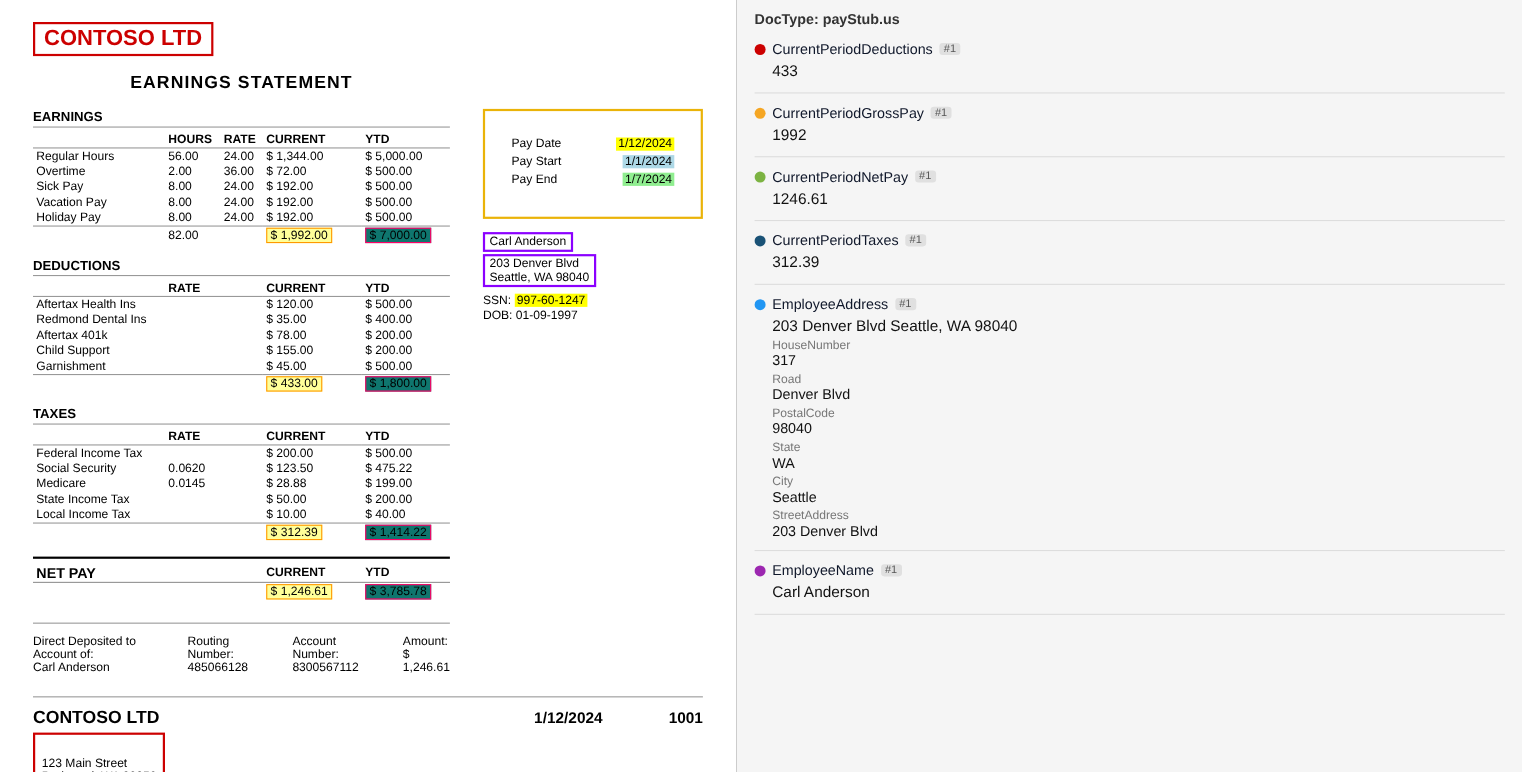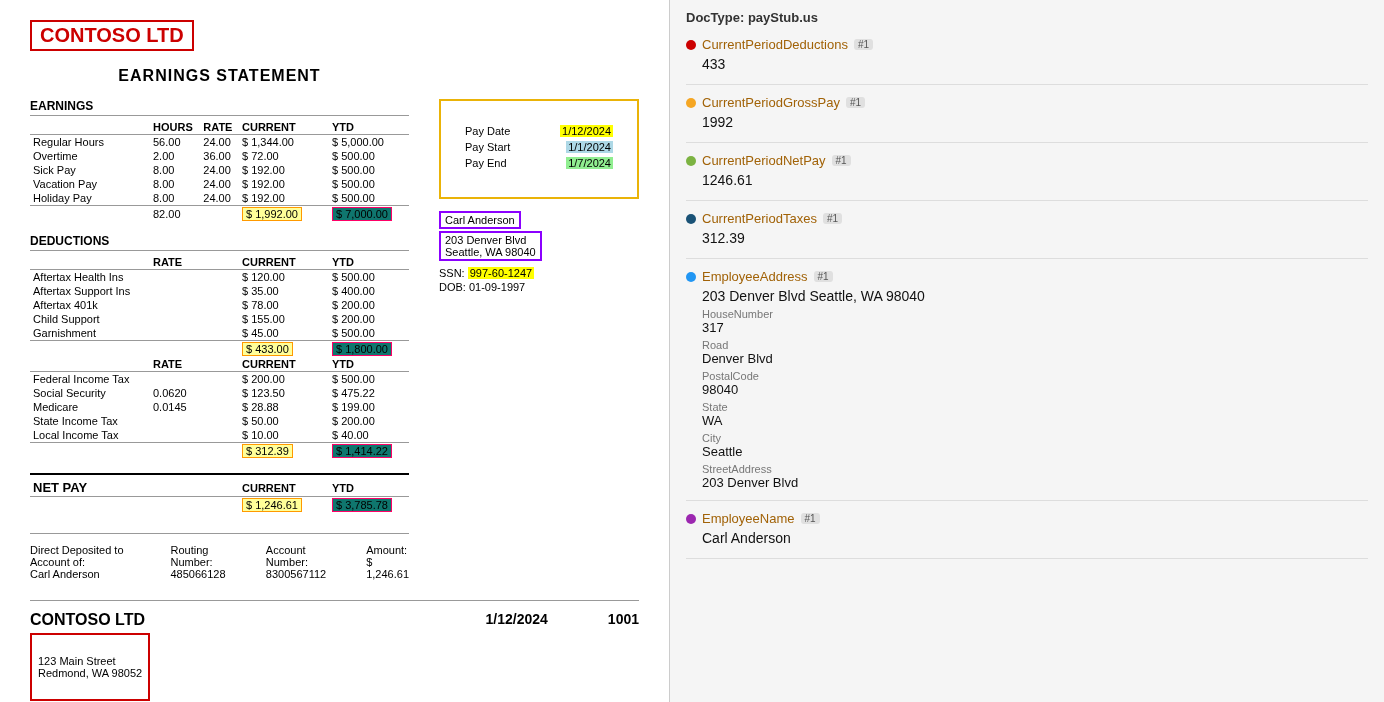--- a/index.html
+++ b/index.html
@@ -230,21 +230,21 @@
     .field-dot {
       width: 10px;
       height: 10px;
       border-radius: 50%;
       flex-shrink: 0;
     }
 
     .field-name {
       font-size: 13px;
       font-weight: 500;
-      color: #a16207;
+      color: #0f172a;
     }
 
     .field-badge {
       font-size: 10px;
       background: #e0e0e0;
       border-radius: 3px;
       padding: 0 4px;
       color: #555;
     }
 
@@ -358,21 +358,21 @@
           </tr>
         </thead>
         <tbody id="deductions-body">
         <tr>
       <td>Aftertax Health Ins</td>
       <td class="num"></td>
       <td class="num">$ 120.00</td>
       <td class="num">$ 500.00</td>
     </tr>
             <tr>
-      <td>Aftertax Support Ins</td>
+      <td>Redmond Dental Ins</td>
       <td class="num"></td>
       <td class="num">$  35.00</td>
       <td class="num">$ 400.00</td>
     </tr>
             <tr>
       <td>Aftertax 401k</td>
       <td class="num"></td>
       <td class="num">$  78.00</td>
       <td class="num">$ 200.00</td>
     </tr>
@@ -396,20 +396,21 @@
             <td class="num">
               <span class="box-highlight-yellow">$ 433.00</span>
             </td>
             <td class="num">
               <span class="box-highlight-pink">$ 1,800.00</span>
             </td>
           </tr>
         </tfoot>
       </table>
 
+      <div class="section-header" style="margin-top:12px;">TAXES</div>
       <table class="stub-table">
         <thead>
           <tr>
             <th style="width:120px;"></th>
             <th class="num">RATE</th>
             <th class="num" style="width:90px;">CURRENT</th>
             <th class="num" style="width:80px;">YTD</th>
           </tr>
         </thead>
         <tbody id="taxes-body">

